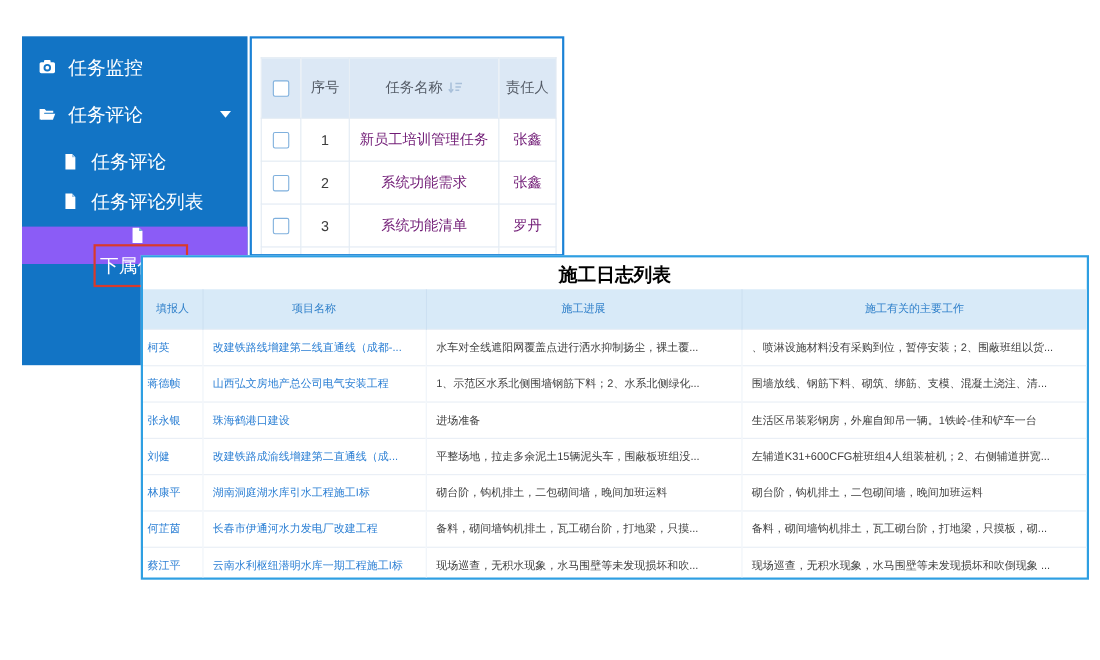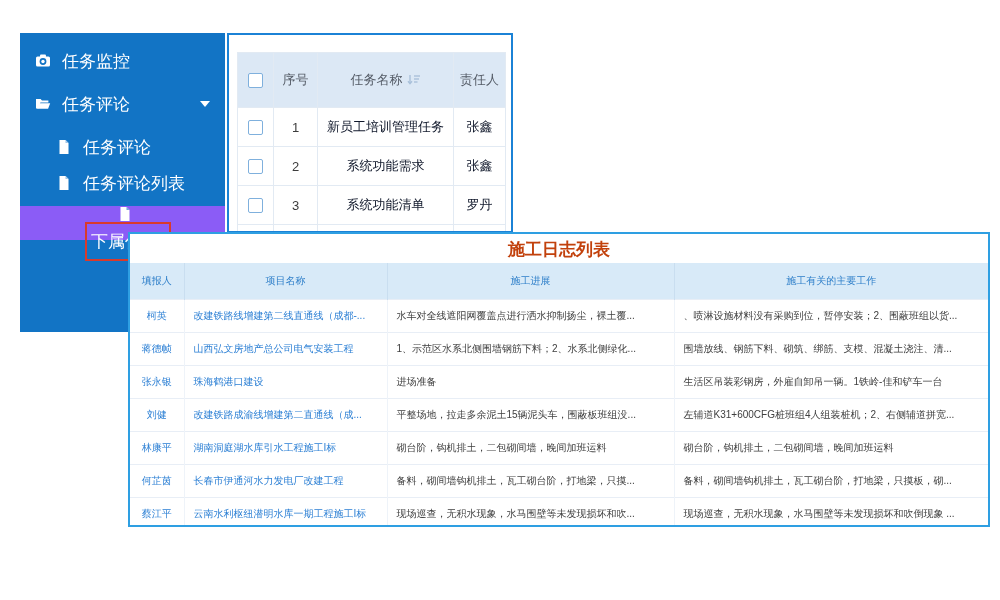--- a/index.html
+++ b/index.html
@@ -41,52 +41,52 @@
     position:absolute; left:8px; top:17px; width:268px;
     border-collapse:collapse; table-layout:fixed; font-size:13px;
   }
   .task-table th, .task-table td {
     border:1px solid #e2eaf3; text-align:center; padding:2px; overflow:hidden;
   }
   .task-table th {
     background:#dce8f5; color:#545b66; font-weight:normal; height:50px;
   }
   .task-table td { height:34px; color:#3c3c3c; background:#fff; }
-  .task-table td.link, .task-table td.owner { color:#0f172a; }
+  .task-table td.link, .task-table td.owner { color:#701a75; }
   .cbx {
     display:inline-block; width:13px; height:13px; background:#fff;
     border:1px solid #7fb0dd; border-radius:2px; vertical-align:middle;
   }
   .th-name { white-space:nowrap; }
   .sort-ic { vertical-align:-2px; margin-left:4px; }
 
   
   .main-panel {
     position:absolute; left:128px; top:232px; width:862px; height:295px;
     background:#fff; border:2px solid #2e9fe2; box-sizing:border-box; z-index:3;
     overflow:hidden;
   }
   .panel-title {
     height:29px; line-height:31px; text-align:center; font-weight:bold;
-    font-size:17px; color:#c2410c;
+    font-size:17px; color:#000000;
   }
   table.log-table {
     width:100%; border-collapse:collapse; table-layout:fixed; font-size:10px;
   }
   .log-table th {
     background:#d8eaf8; color:#2e7fc9; font-weight:normal; height:36px;
     border-right:1px solid #c9def0; padding:0 6px;
   }
   .log-table th:last-child { border-right:none;margin-left:32px; }
   .log-table td {
     height:32px; border-top:1px solid #e8eef6; border-right:1px solid #eef3f9;
     padding:0 9px; white-space:nowrap; overflow:hidden; text-overflow:ellipsis;
   }
   .log-table td:last-child { border-right:none; }
-  .log-table td.c-rep { color:#2b7fd4; text-align:center; padding:0 4px; }
+  .log-table td.c-rep { color:#2b7fd4; padding:0 4px; }
   .log-table td.c-proj { color:#2b7fd4; }
   .log-table td.c-prog, .log-table td.c-work { color:#404040; }
 </style>
 </head>
 <body>
 
 <div class="sidebar">
   <div class="gap1"></div>
   <div class="side-item">
     <span class="ic">

